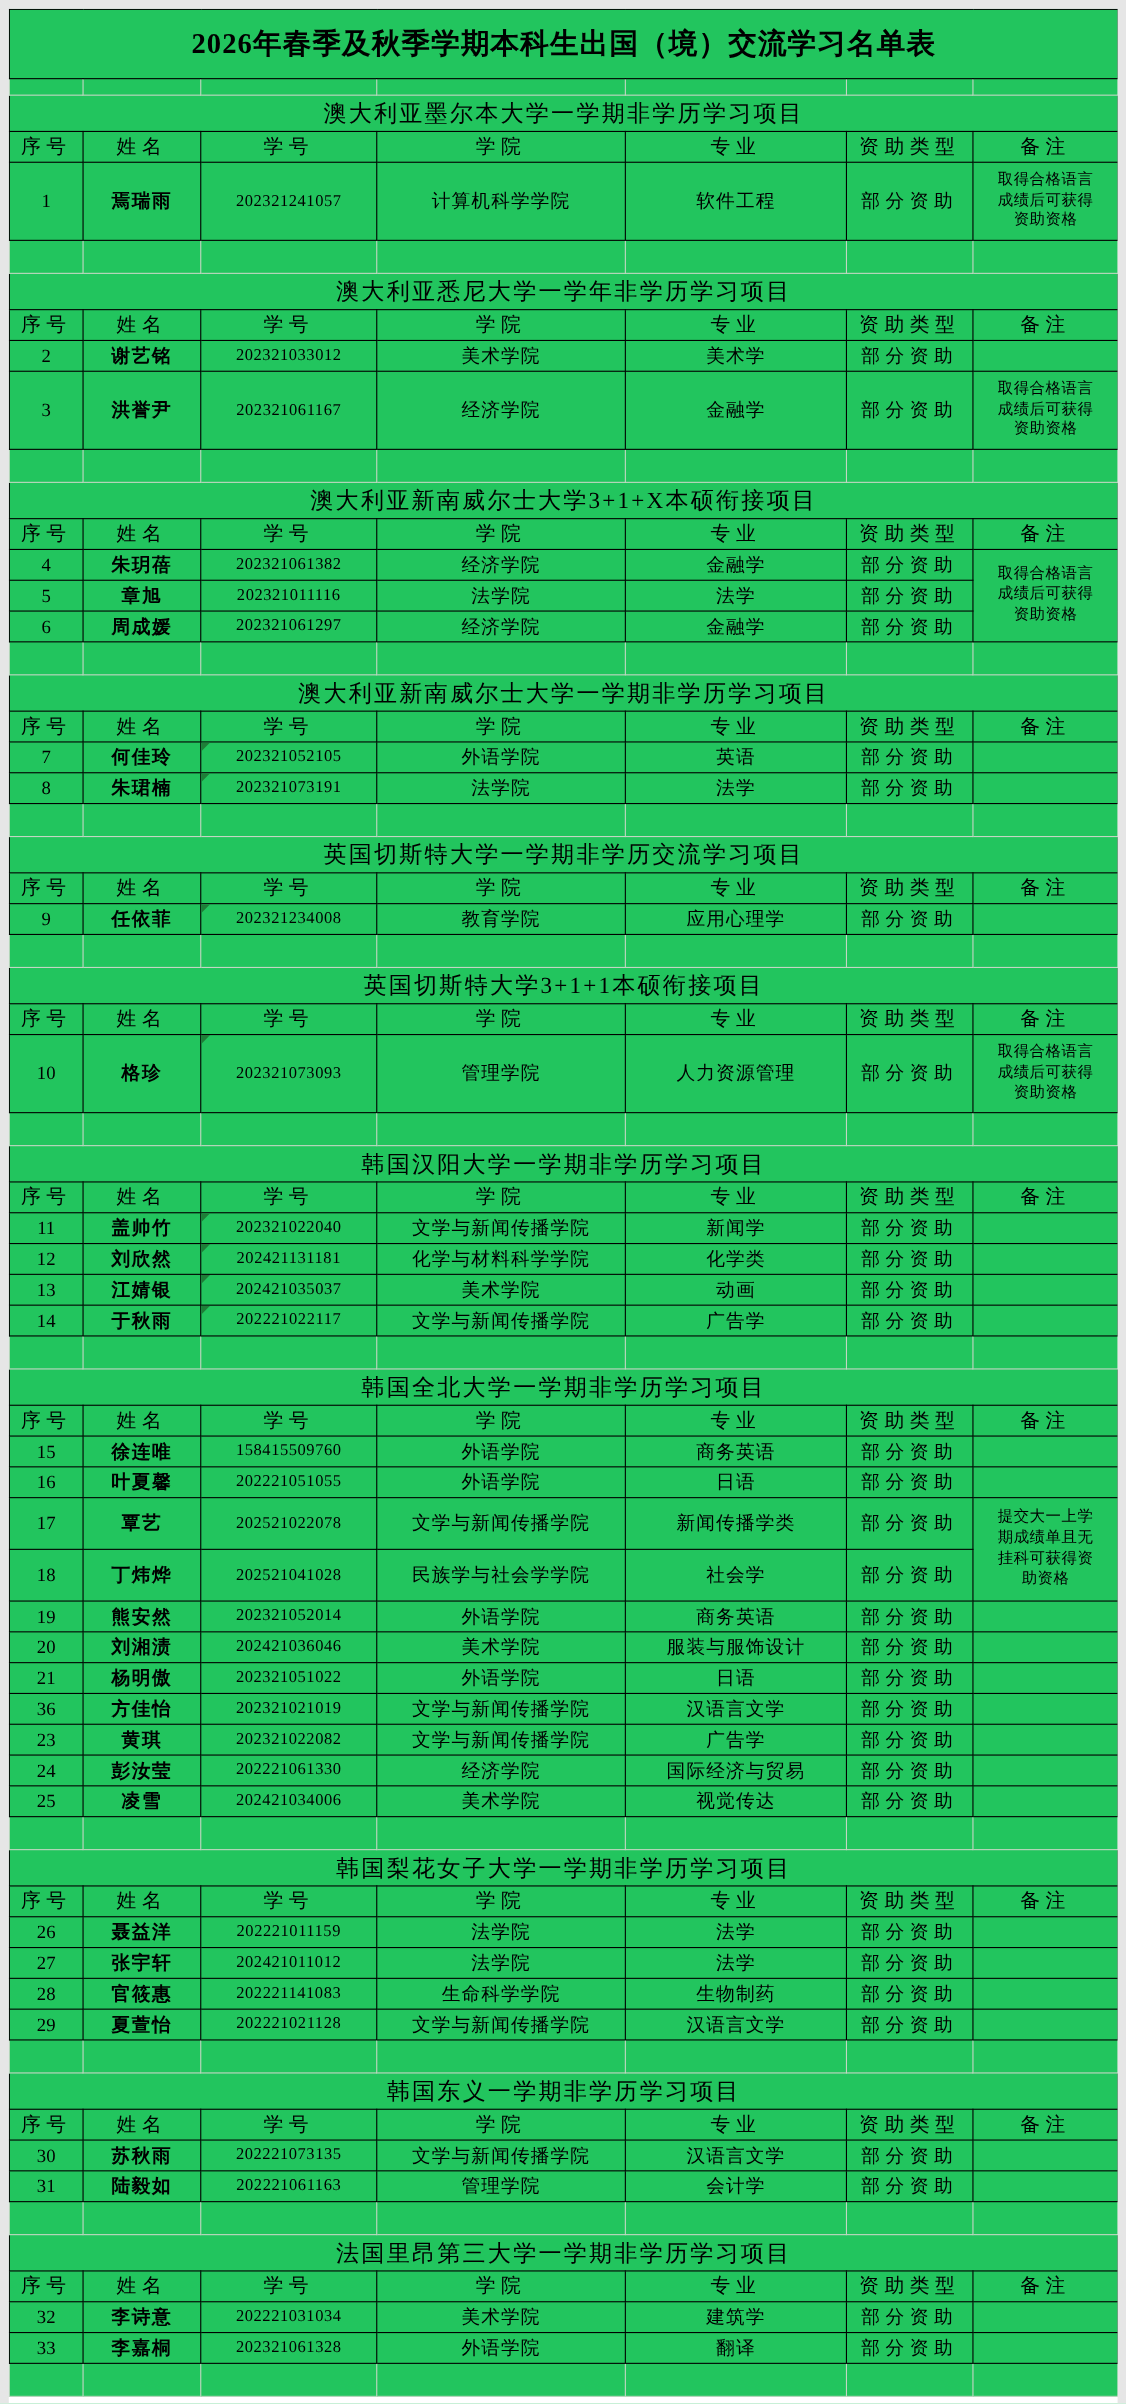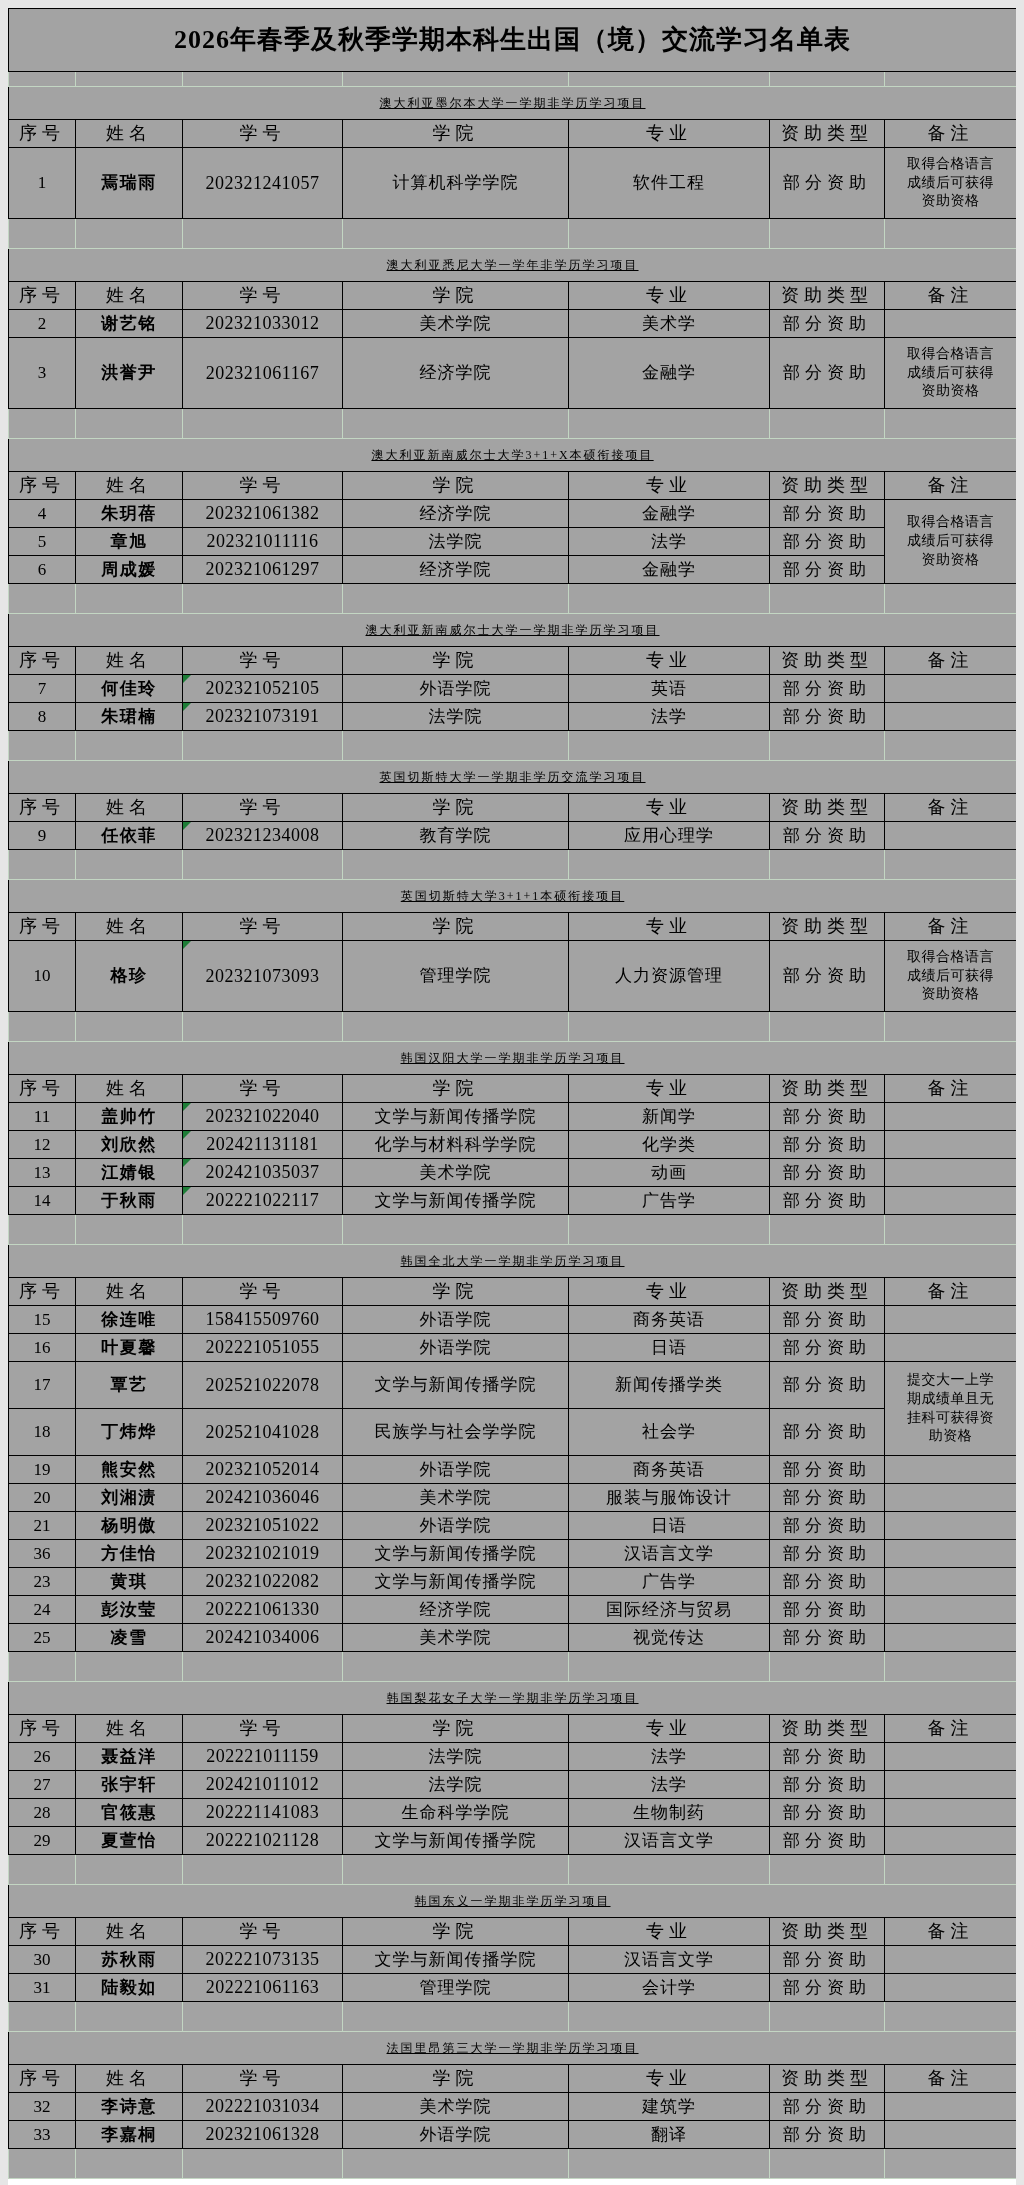--- a/index.html
+++ b/index.html
@@ -3,34 +3,34 @@
 <meta charset="utf-8">
 <style>
   :root { --pale:#c3d6c3; --green:#1f7e38; --edge:#e6e6e6; }
   html,body { margin:0; padding:0; }
   body { background:#fff; font-family:"Liberation Serif","DejaVu Serif",serif; color:#000; }
   .canvas { position:relative; width:1024px; height:2185px; background:#fff; overflow:hidden; }
   .edge { position:absolute; background:var(--edge); }
   .edge-top { left:0; top:0; width:1024px; height:8px; }
   .edge-left { left:0; top:0; width:8px; height:2185px; }
   .edge-right { left:1016px; top:0; width:8px; height:2185px; }
-  table.sheet { border-collapse:collapse; table-layout:fixed; width:1008px; margin:8px 0 0 8px; background:#a3a3a3; }
+  table.sheet { border-collapse:collapse; table-layout:fixed; width:1008px; margin:8px 0 0 8px; background:#22c55e; }
   td { border:1px solid #000; text-align:center; vertical-align:middle; overflow:hidden;
        font-size:17px; line-height:1.25; padding:0 2px; }
   tr.main-title td { height:62px; font-size:26px; font-weight:bold; letter-spacing:1px; }
   tr.gap td { border:1px solid var(--pale); height:14px; }
   tr.sep td { border:1px solid var(--pale); height:29px; }
-  tr.section-title td { height:32px; font-size:12px; letter-spacing:2px;text-decoration:underline; }
+  tr.section-title td { height:32px; font-size:21px; letter-spacing:2px; }
   tr.head td { height:27px; font-size:18px; letter-spacing:5px; }
   tr.std td { height:27px; }
   tr.h70 td { height:70px; }
   tr.h46 td { height:46px; }
   td.no { font-size:17px; }
   td.name { letter-spacing:1.5px;font-weight:bold; }
-  td.sid { position:relative; font-size:18px; letter-spacing:0.5px; }
+  td.sid { position:relative; font-size:15px; letter-spacing:0.5px; }
   td.college, td.major { letter-spacing:1px; }
   td.fund { letter-spacing:5px; }
   td.note { font-size:14px; line-height:1.35; padding:0 16px; letter-spacing:0.5px; }
   .tri { position:absolute; left:0; top:0; width:0; height:0;
          border-top:8px solid var(--green); border-right:8px solid transparent; }
 </style>
 </head>
 <body>
 
 <div class="canvas">

